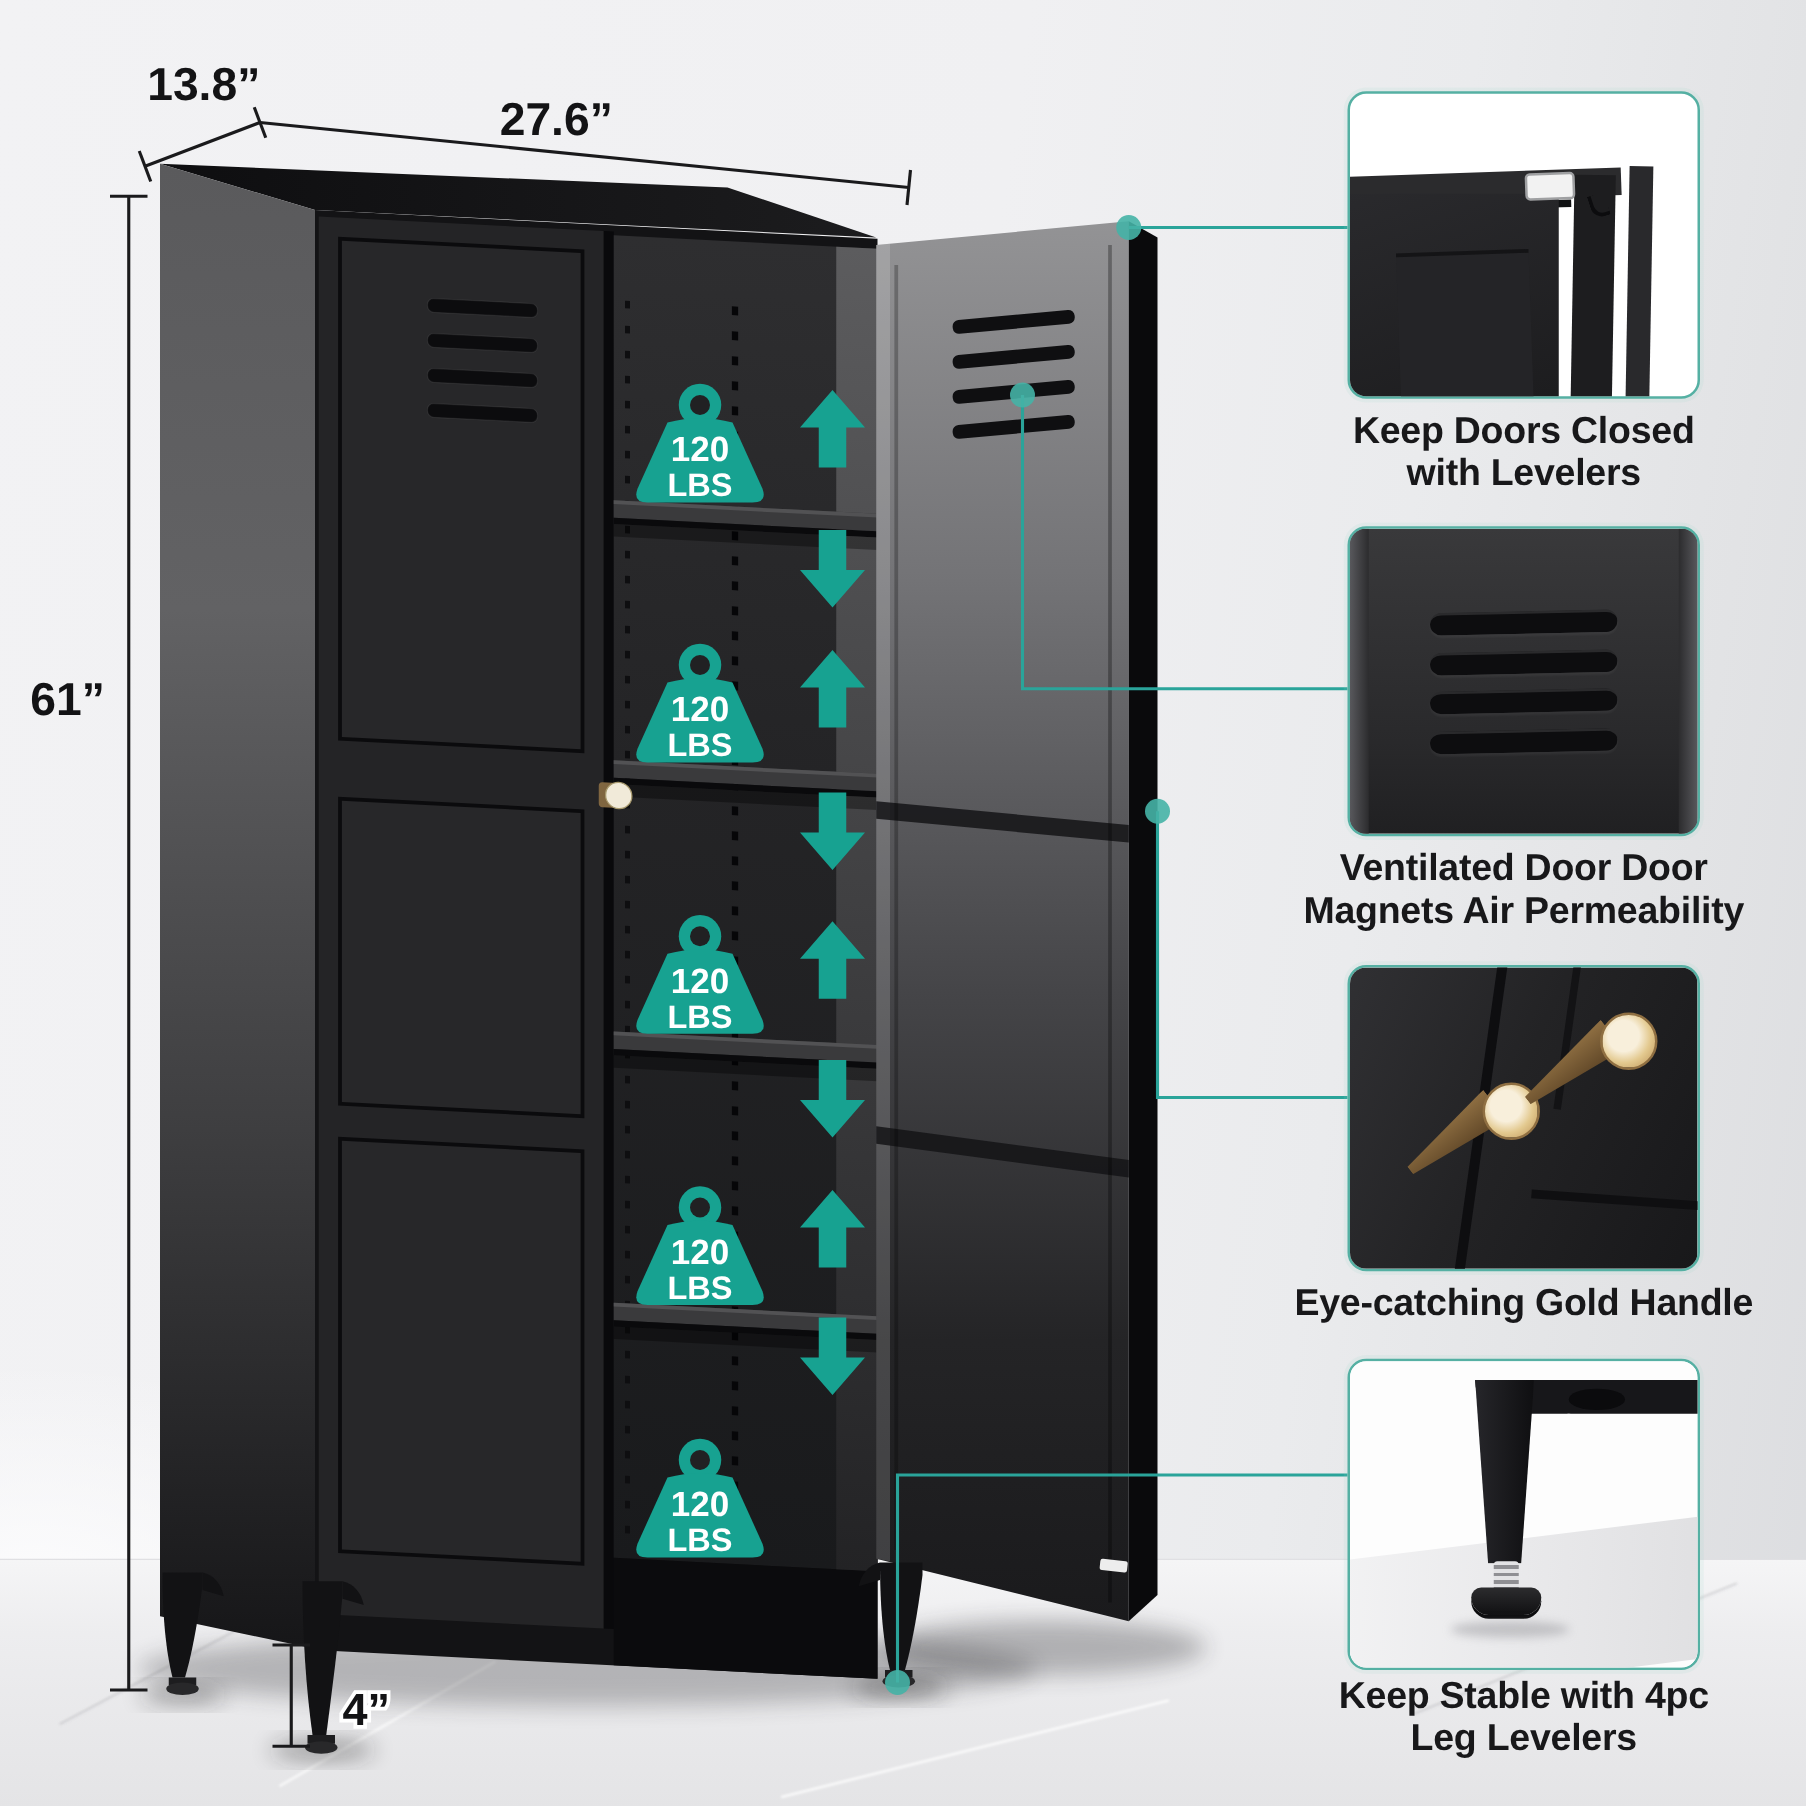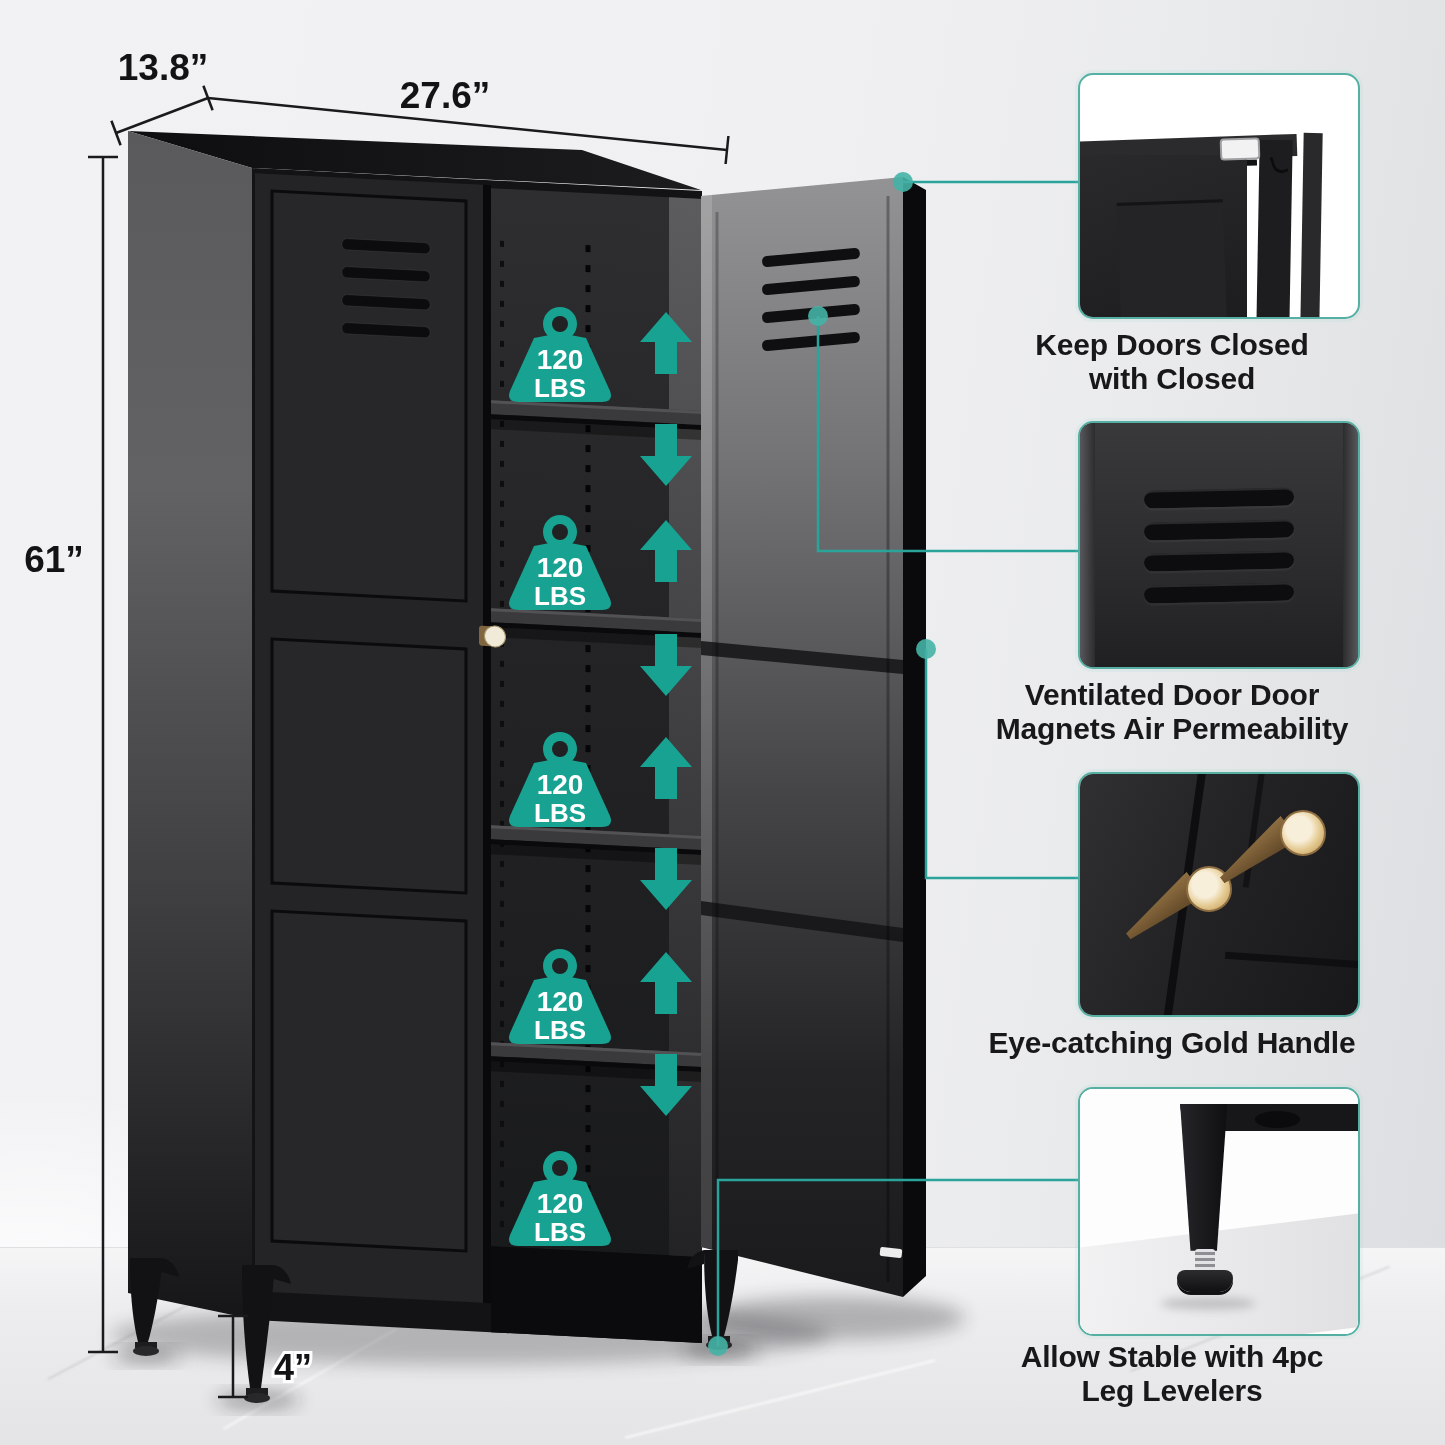--- a/index.html
+++ b/index.html
@@ -71,21 +71,21 @@
   .l-curve{top:17%;left:53%;width:56px;height:56px;border-radius:50%;background:#fdfdfd;}
   .l-vert{top:6%;left:36%;width:17%;height:60%;background:linear-gradient(90deg,#26262a,#0f0f11);
     clip-path:polygon(0 0,100% 0,78% 100%,22% 100%);}
   .l-screw{top:65.5%;left:41.5%;width:7%;height:10%;border-radius:3px;
     background:repeating-linear-gradient(180deg,#e3e3e5 0 3px,#8f8f93 3px 6px);}
   .l-foot{top:74%;left:35%;width:20%;height:9%;background:linear-gradient(#2c2c2e,#101012);
     border-radius:8px 8px 14px 14px;box-shadow:0 3px 0 #0c0c0e;}
   .l-shadow{top:85%;left:29%;width:34%;height:5%;border-radius:50%;background:rgba(120,120,126,.35);filter:blur(4px);}
 
   
-  .caption{position:absolute;left:986px;width:372px;text-align:center;
+  .caption{position:absolute;left:1033px;width:372px;text-align:center;
     font-weight:700;font-size:30px;line-height:34px;color:#18181a;letter-spacing:-.2px;}
   .cap-1{top:328px;} .cap-2{top:678px;} .cap-3{top:1026px;text-align:center;} .cap-4{top:1340px;}
 </style>
 </head>
 <body>
 
 <div class="floor">
   <div class="vein v1"></div>
   <div class="vein v2"></div>
   <div class="vein v3"></div>
@@ -315,21 +315,21 @@
   <div class="m-groove"></div>
   <div class="m-door"></div>
   <div class="m-door-inner"></div>
   <div class="m-jamb"></div>
   <div class="m-jamb2"></div>
   <div class="m-magnet"></div>
   <div class="m-hook"></div>
 </div>
 <div class="caption cap-1">
   <div>Keep Doors Closed</div>
-  <div>with Closed</div>
+  <div>with Levelers</div>
 </div>
 
 <div class="card card-2">
   <div class="v-bg"></div>
   <div class="v-edgeL"></div>
   <div class="v-edgeR"></div>
   <div class="v-slot vs1"></div>
   <div class="v-slot vs2"></div>
   <div class="v-slot vs3"></div>
   <div class="v-slot vs4"></div>
@@ -359,15 +359,15 @@
   <div class="l-floor"></div>
   <div class="l-arm"></div>
   <div class="l-hole"></div>
   <div class="l-curve"></div>
   <div class="l-vert"></div>
   <div class="l-screw"></div>
   <div class="l-foot"></div>
   <div class="l-shadow"></div>
 </div>
 <div class="caption cap-4">
-  <div>Allow Stable with 4pc</div>
+  <div>Keep Stable with 4pc</div>
   <div>Leg Levelers</div>
 </div>
 
 </body></html>

